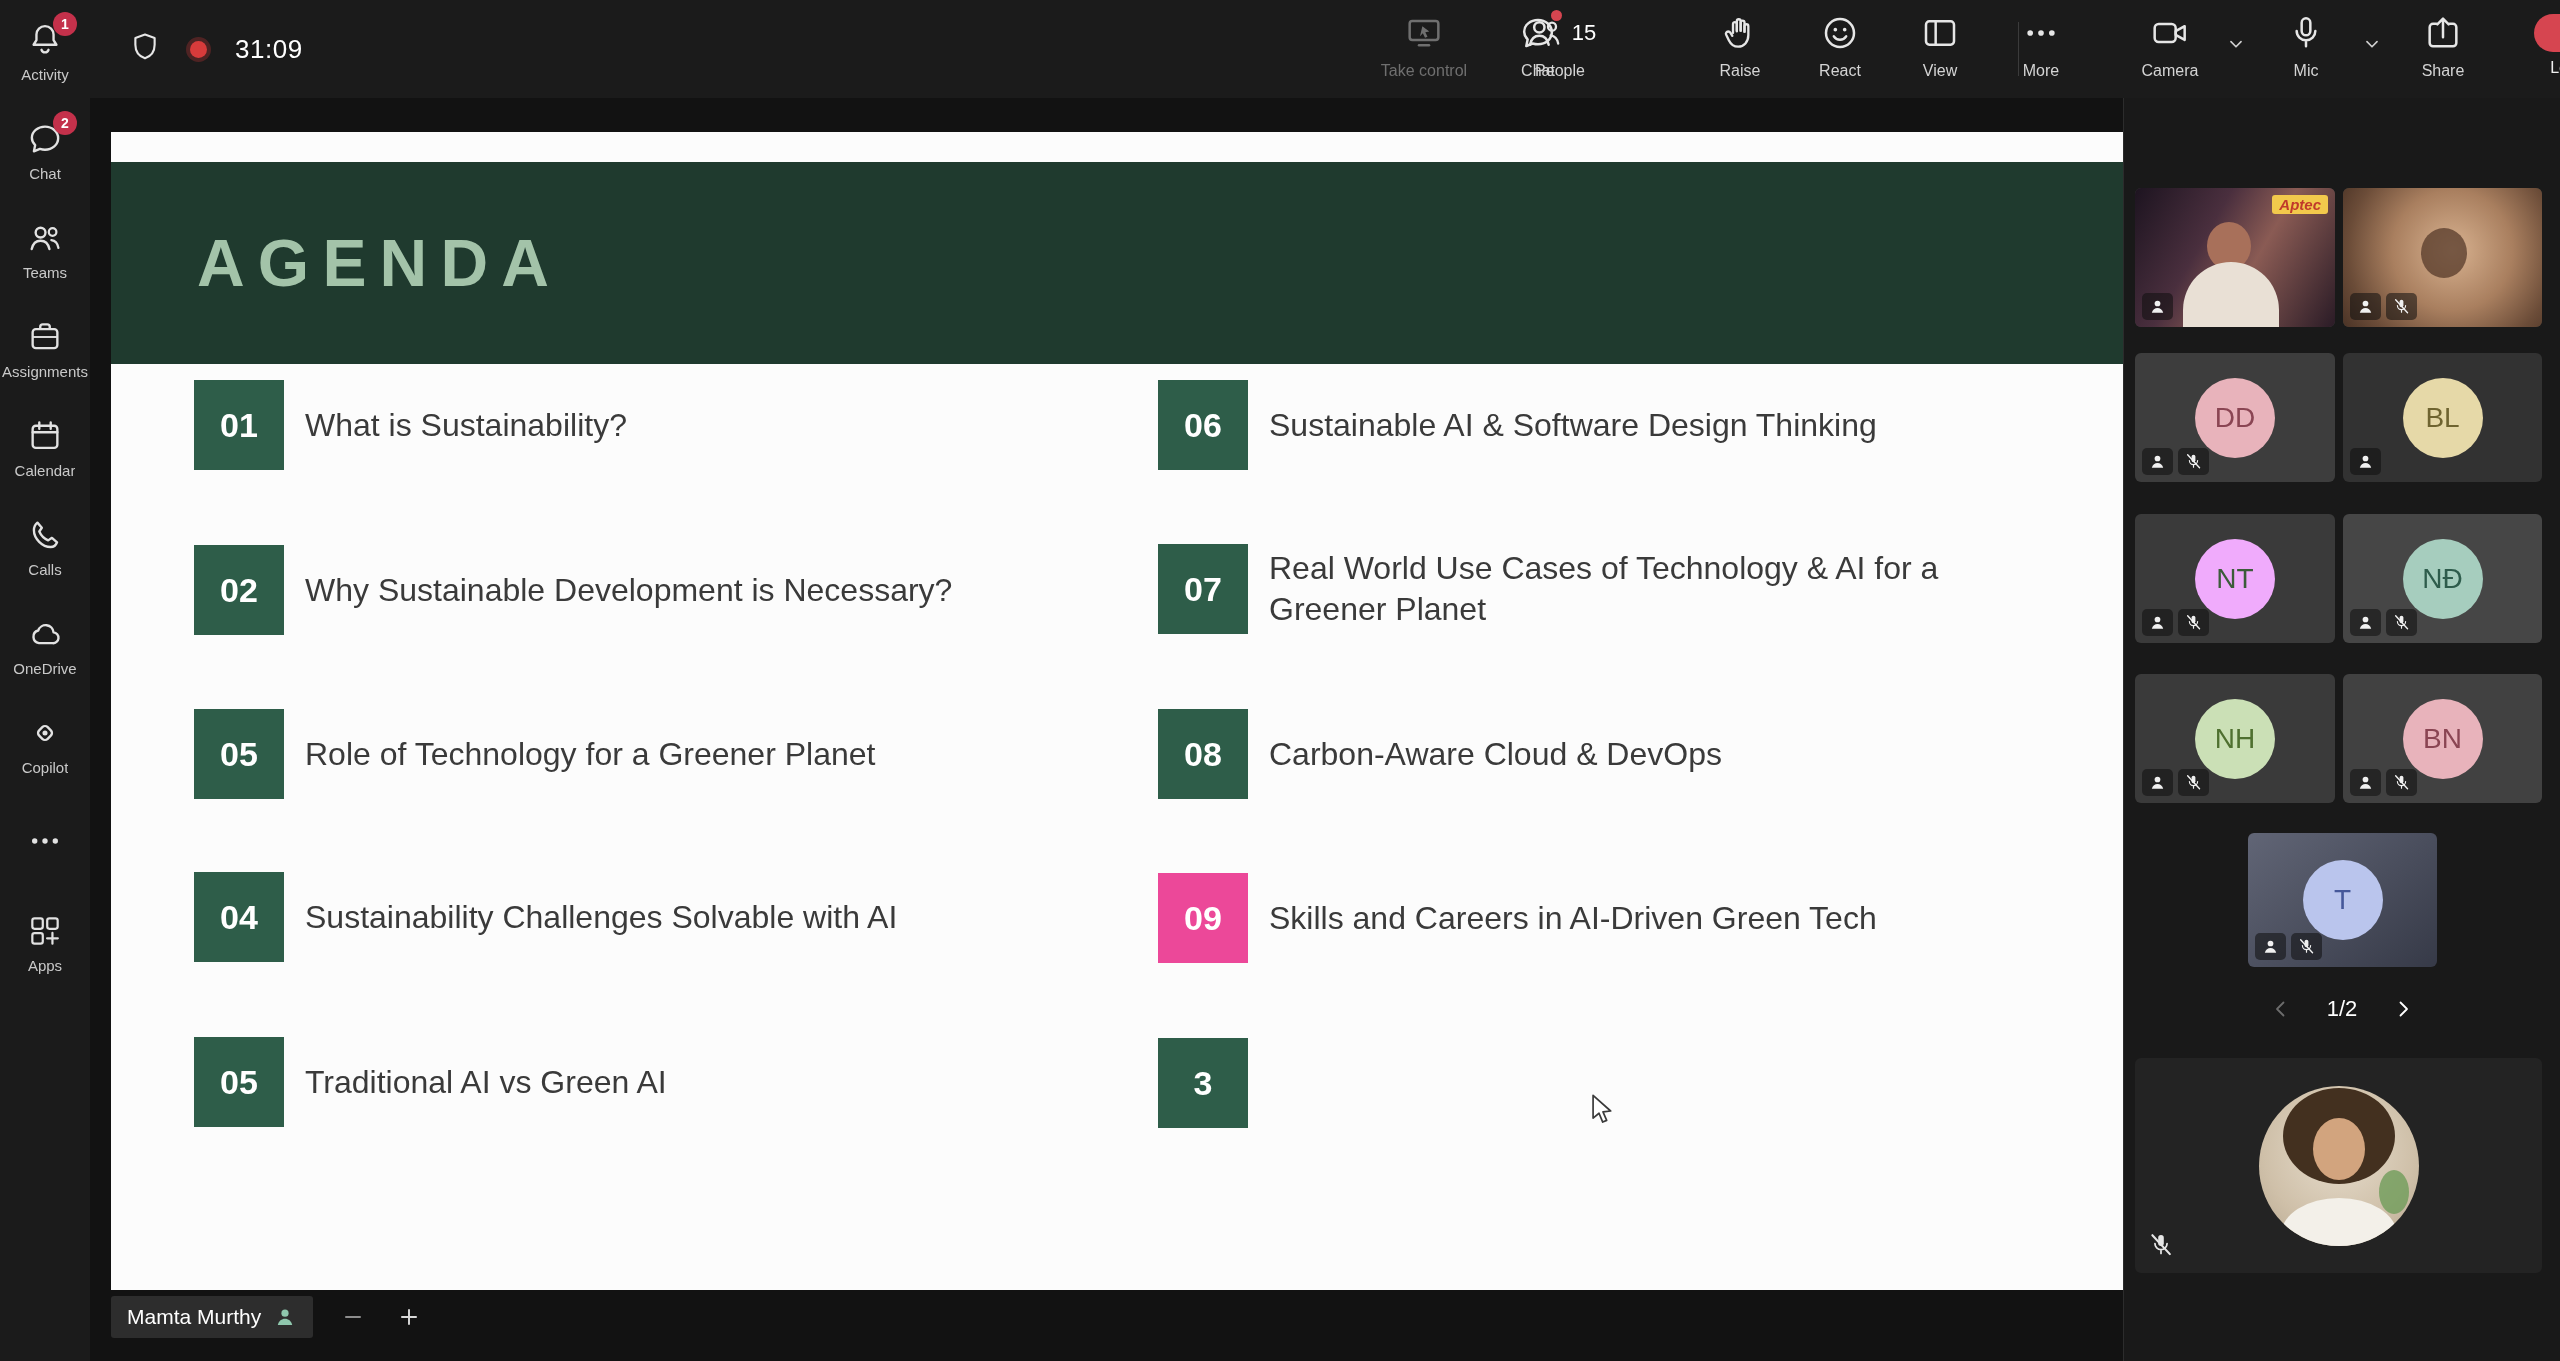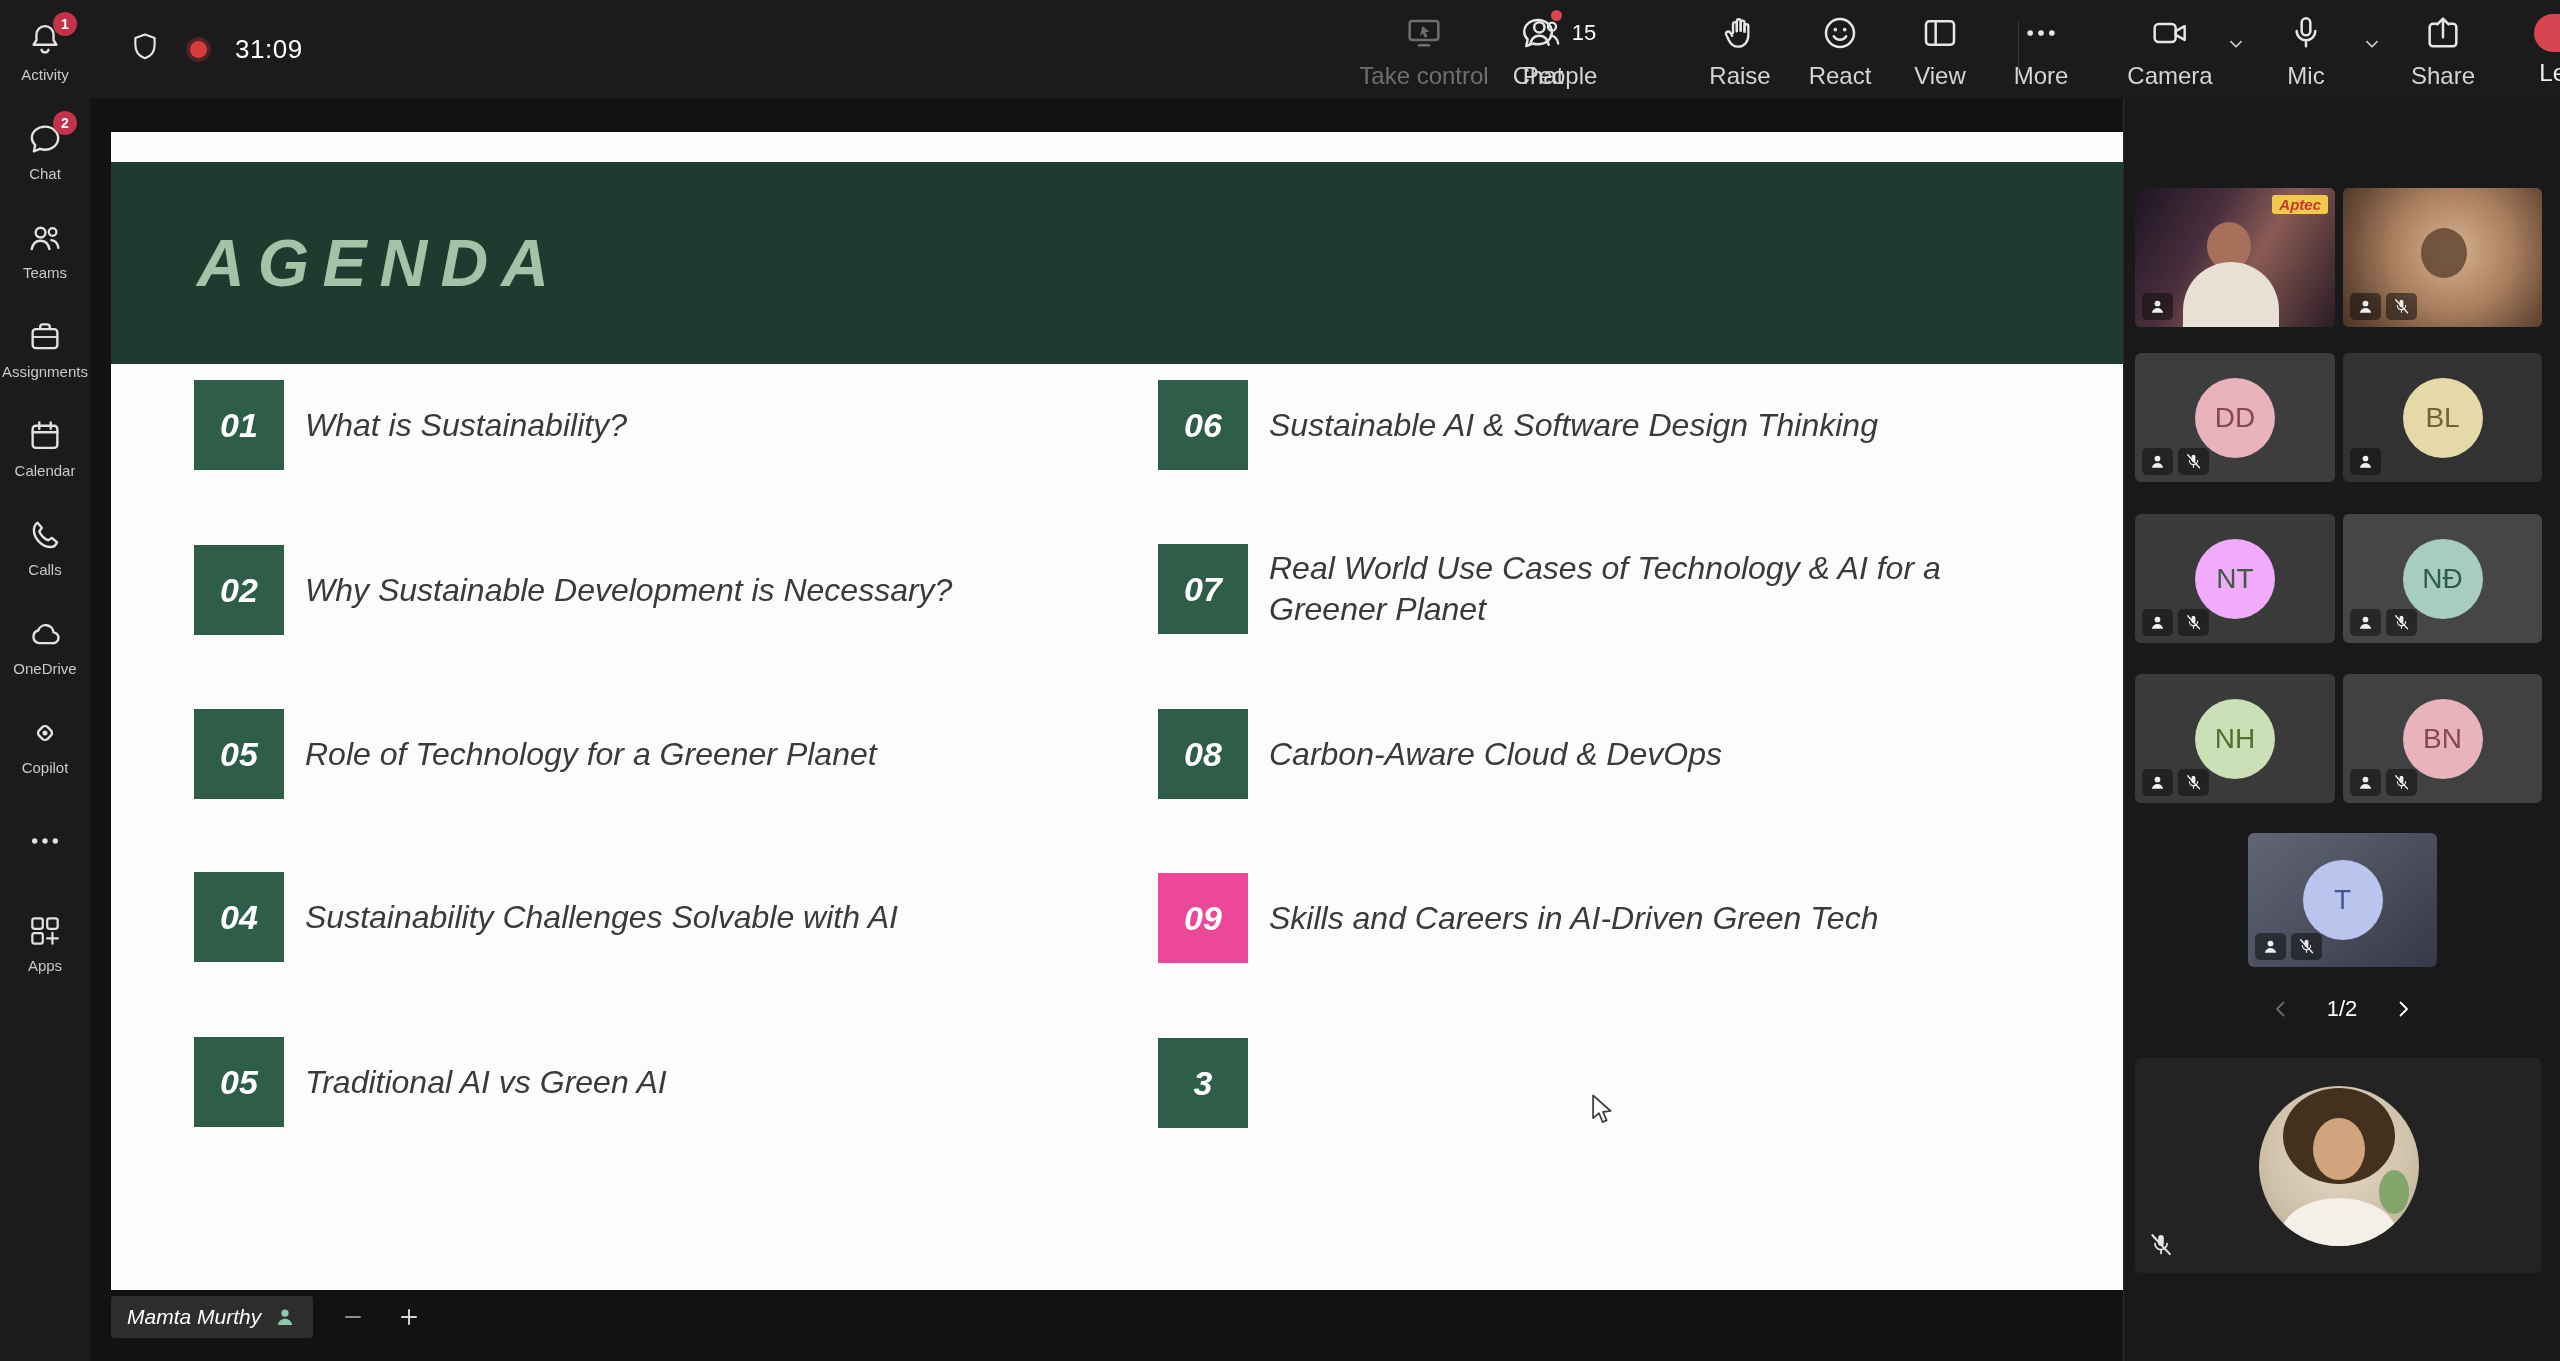--- a/index.html
+++ b/index.html
@@ -18,34 +18,34 @@
 
   
   .topbar { position:absolute; left:90px; top:0; width:2470px; height:98px; background:#1b1b1b; z-index:5; }
   .tb-left { position:absolute; left:38px; top:0; height:98px; display:flex; align-items:center; gap:28px; }
   .shield { color:#e6e6e6; } .shield svg { width:34px; height:34px; }
   .rec-dot { width:17px; height:17px; border-radius:50%; background:#d83b3b; box-shadow:0 0 0 4px rgba(216,59,59,.28); }
   .timer { color:#fff; font-size:26px; letter-spacing:.02em; }
   .ctrl { position:absolute; top:12px; width:96px; display:flex; flex-direction:column; align-items:center; gap:8px; color:#e6e6e6; cursor:pointer; }
   .ctrl .cicon { position:relative; height:42px; display:flex; align-items:center; justify-content:center; gap:8px; }
   .ctrl svg { width:40px; height:40px; }
-  .clabel { font-size:24px; color:#d4d4d4; white-space:nowrap; }
+  .clabel { font-size:16px; color:#d4d4d4; white-space:nowrap; }
   .ctrl.disabled, .ctrl.disabled .clabel { color:#6f6f6f; }
   .notif-dot { position:absolute; top:-2px; right:-4px; width:11px; height:11px; border-radius:50%; background:#d64550; }
   .pcount { font-size:22px; color:#fff; }
   .chev-btn { position:absolute; top:26px; width:36px; height:36px; display:flex; align-items:center; justify-content:center; color:#cfcfcf; cursor:pointer; }
   .chev-btn svg { width:22px; height:22px; }
   .tb-divider { position:absolute; left:1928px; top:22px; width:1px; height:54px; background:#3b3b3b; }
   .leave { position:absolute; left:2436px; top:14px; width:92px; display:flex; flex-direction:column; align-items:center; gap:7px; cursor:pointer; }
   .leave-pill { width:76px; height:38px; border-radius:19px; background:#d64550; display:flex; align-items:center; justify-content:center; color:#fff; }
   .leave-pill svg { width:30px; height:30px; }
   .leave .clabel { color:#f0f0f0; }
 
   
-  .stage { position:absolute; left:90px; top:98px; width:2033px; height:1263px; background:#121212;font-style:italic; }
+  .stage { position:absolute; left:90px; top:98px; width:2033px; height:1263px; background:#121212; }
   .slide { position:absolute; left:21px; top:34px; width:2012px; height:1158px; background:#fcfcfc; }
   .band { position:absolute; left:0; top:30px; width:100%; height:202px; display:flex; align-items:center; }
   .band-title { padding-left:86px; font-size:66px; font-weight:800; letter-spacing:.2em; }
   .agenda-row { position:absolute; display:flex; align-items:center; gap:21px; transform:translateY(-50%); }
   .num-badge { flex:none; width:90px; height:90px; display:flex; align-items:center; justify-content:center; color:#fff; font-size:34px; font-weight:bold; }
   .row-text { font-size:32px; color:#3a3a3a; line-height:1.28; }
   .col-left { left:83px; } .col-right { left:1047px; }
   .col-right .row-text { max-width:720px; }
   .stage-bottom { position:absolute; left:21px; top:1198px; display:flex; align-items:center; gap:24px; }
   .ptag { height:42px; background:#2d2d2d; display:flex; align-items:center; gap:12px; padding:0 16px; border-radius:3px; }

